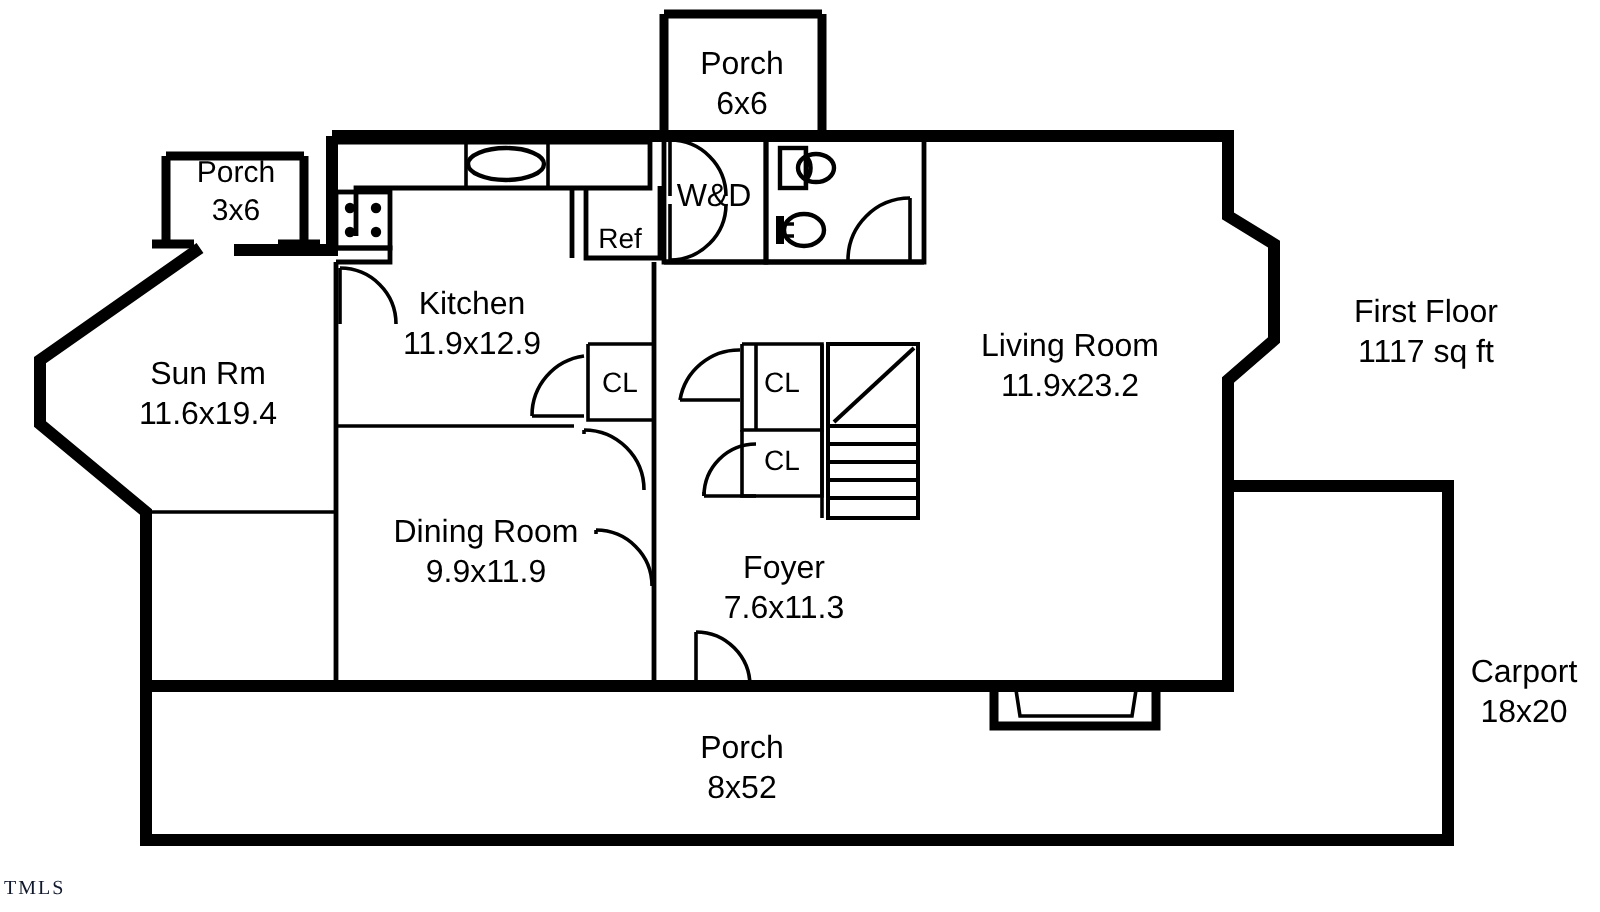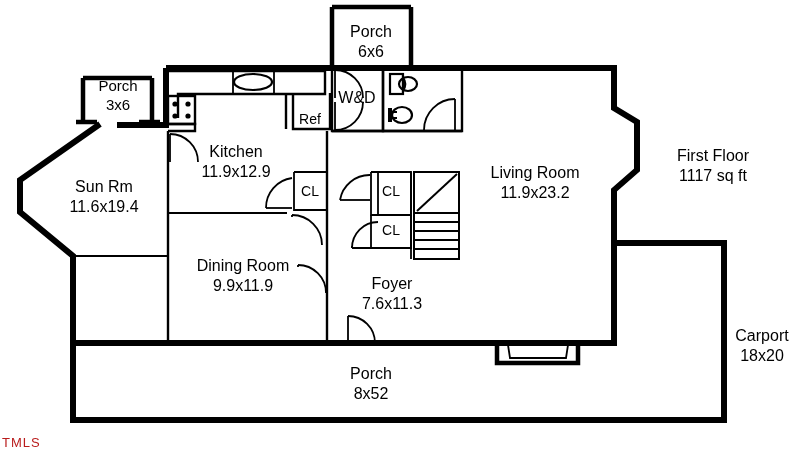--- a/index.html
+++ b/index.html
@@ -80,23 +80,23 @@
   .label-cl {
     font-family: "Liberation Sans", sans-serif;
     font-size: 14px;
     fill: #000000;
     text-anchor: middle;
   }
   .watermark {
     position: absolute;
     left: 2px;
     bottom: 6px;
-    font-family: Liberation Sans, sans-serif;
-    font-size: 13px;
-    color: #b91c1c;
+    font-family: Liberation Serif, serif;
+    font-size: 10px;
+    color: #0f172a;
     letter-spacing: 1px;
     user-select: none;
   }
 </style>
 </head>
 <body>
 
 <div id="plan-wrap">
 
   <svg id="floorplan" viewBox="0 0 800 456">

